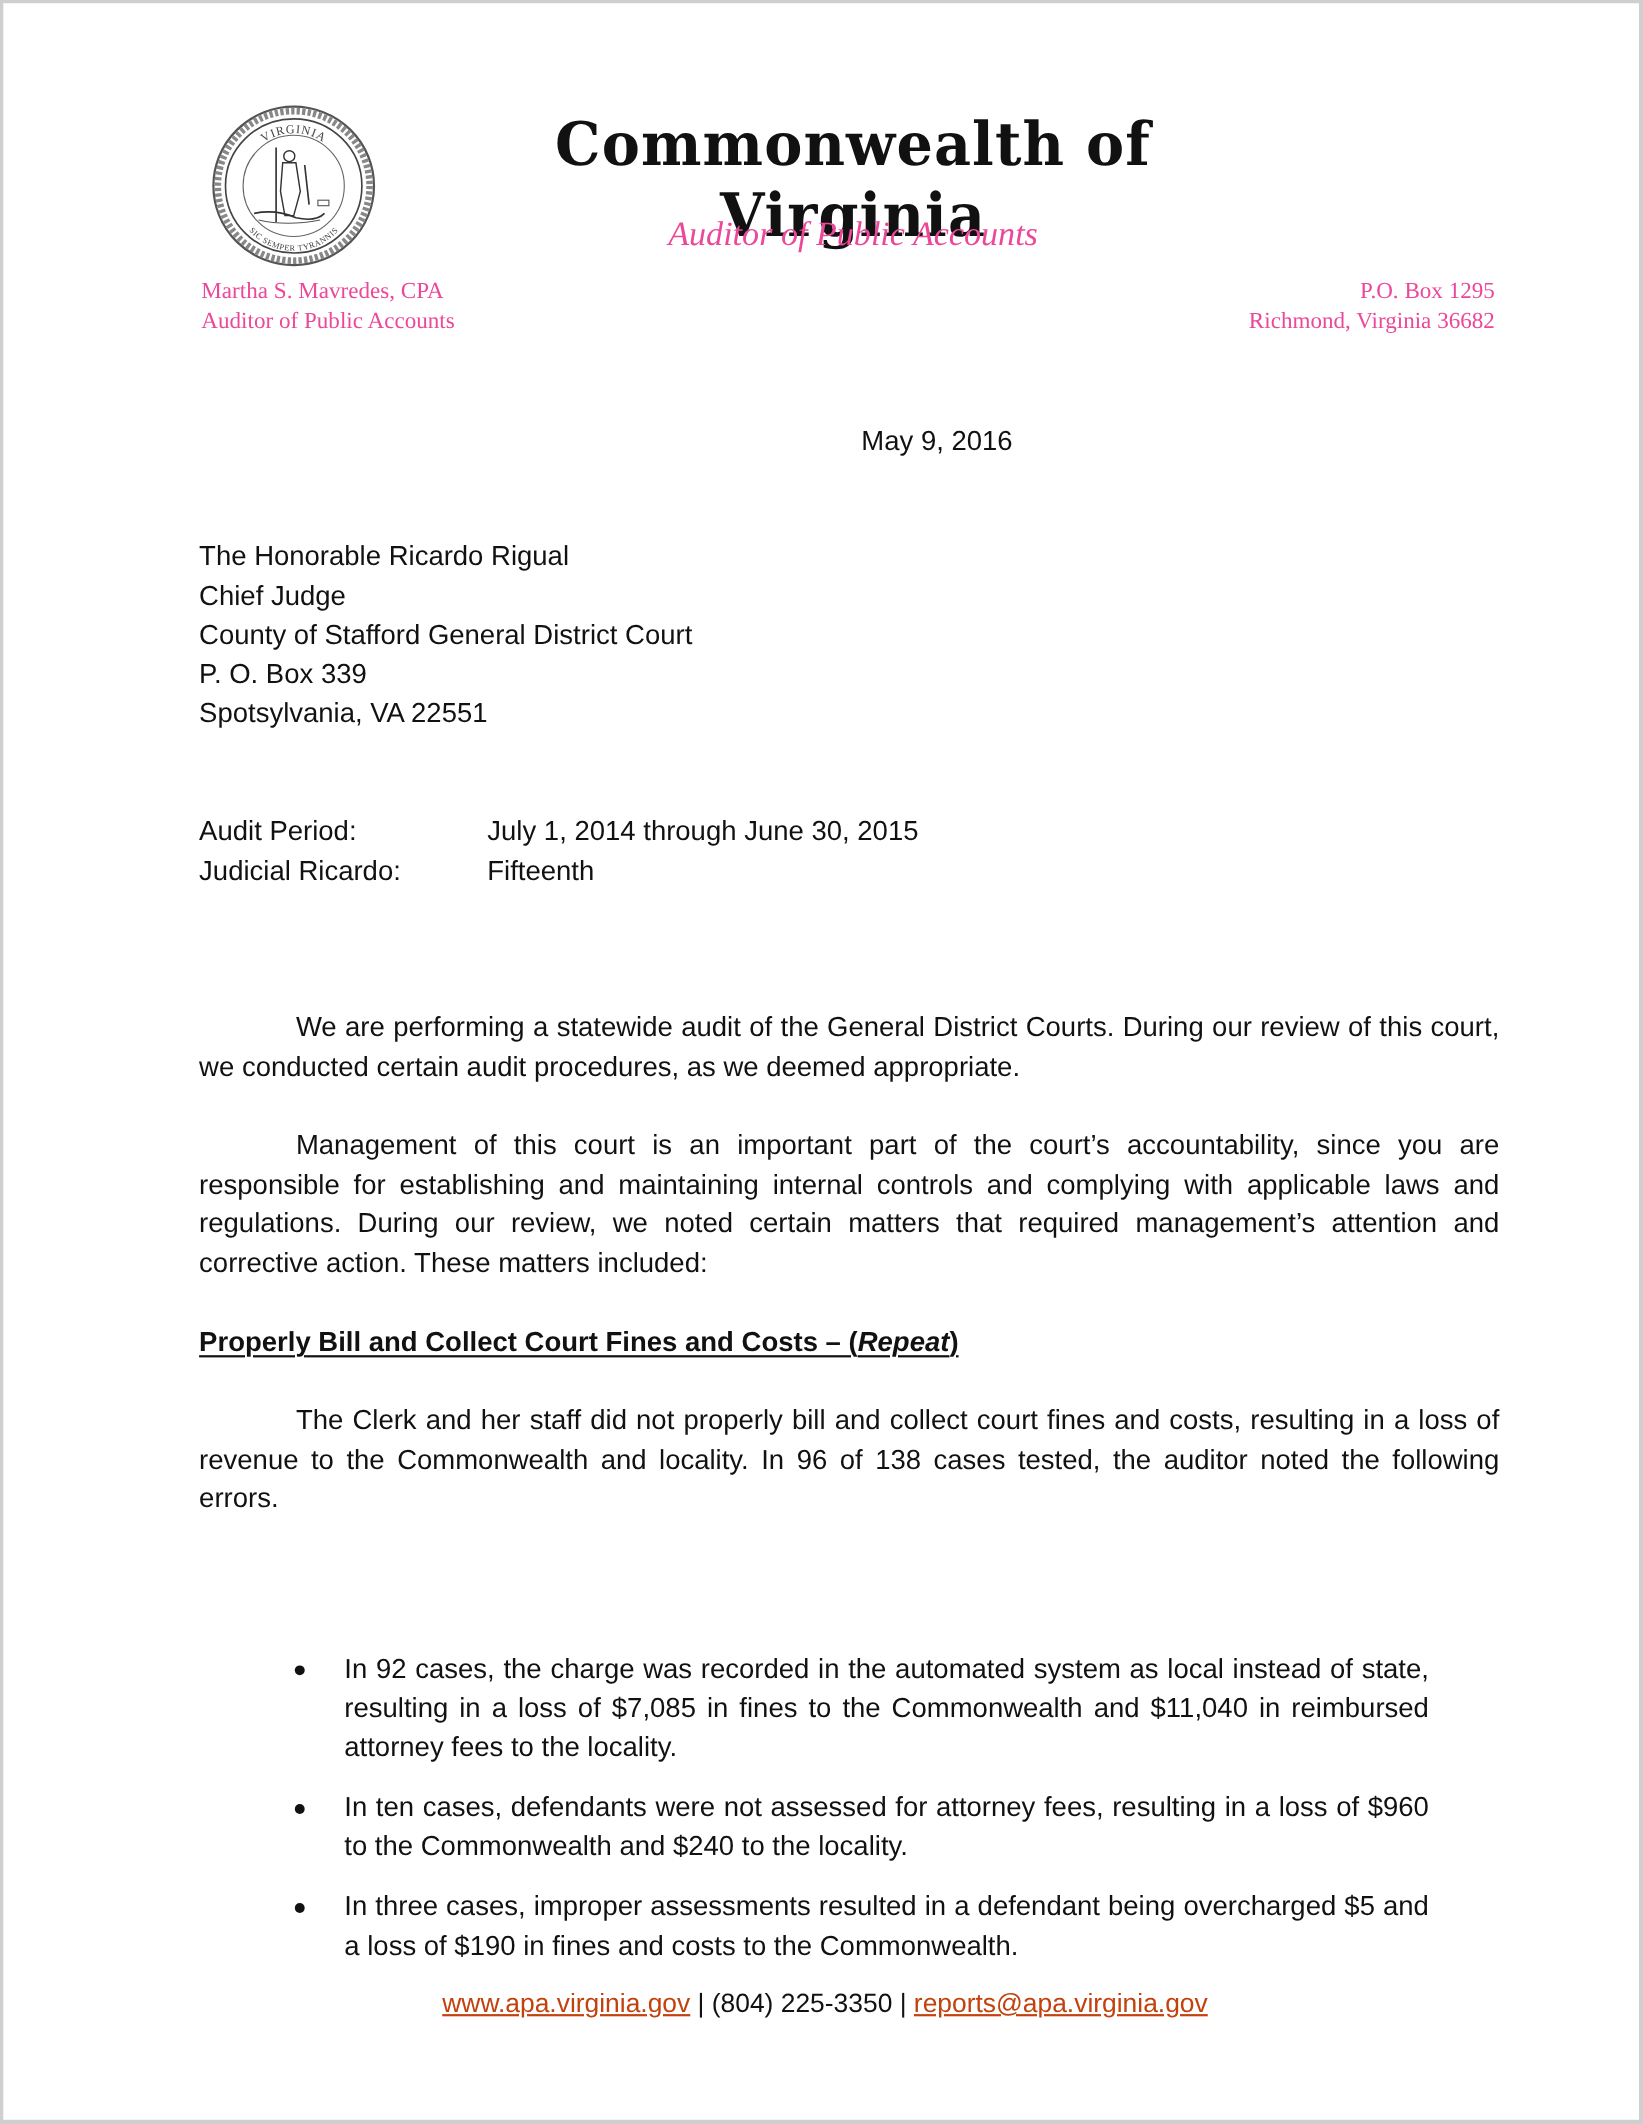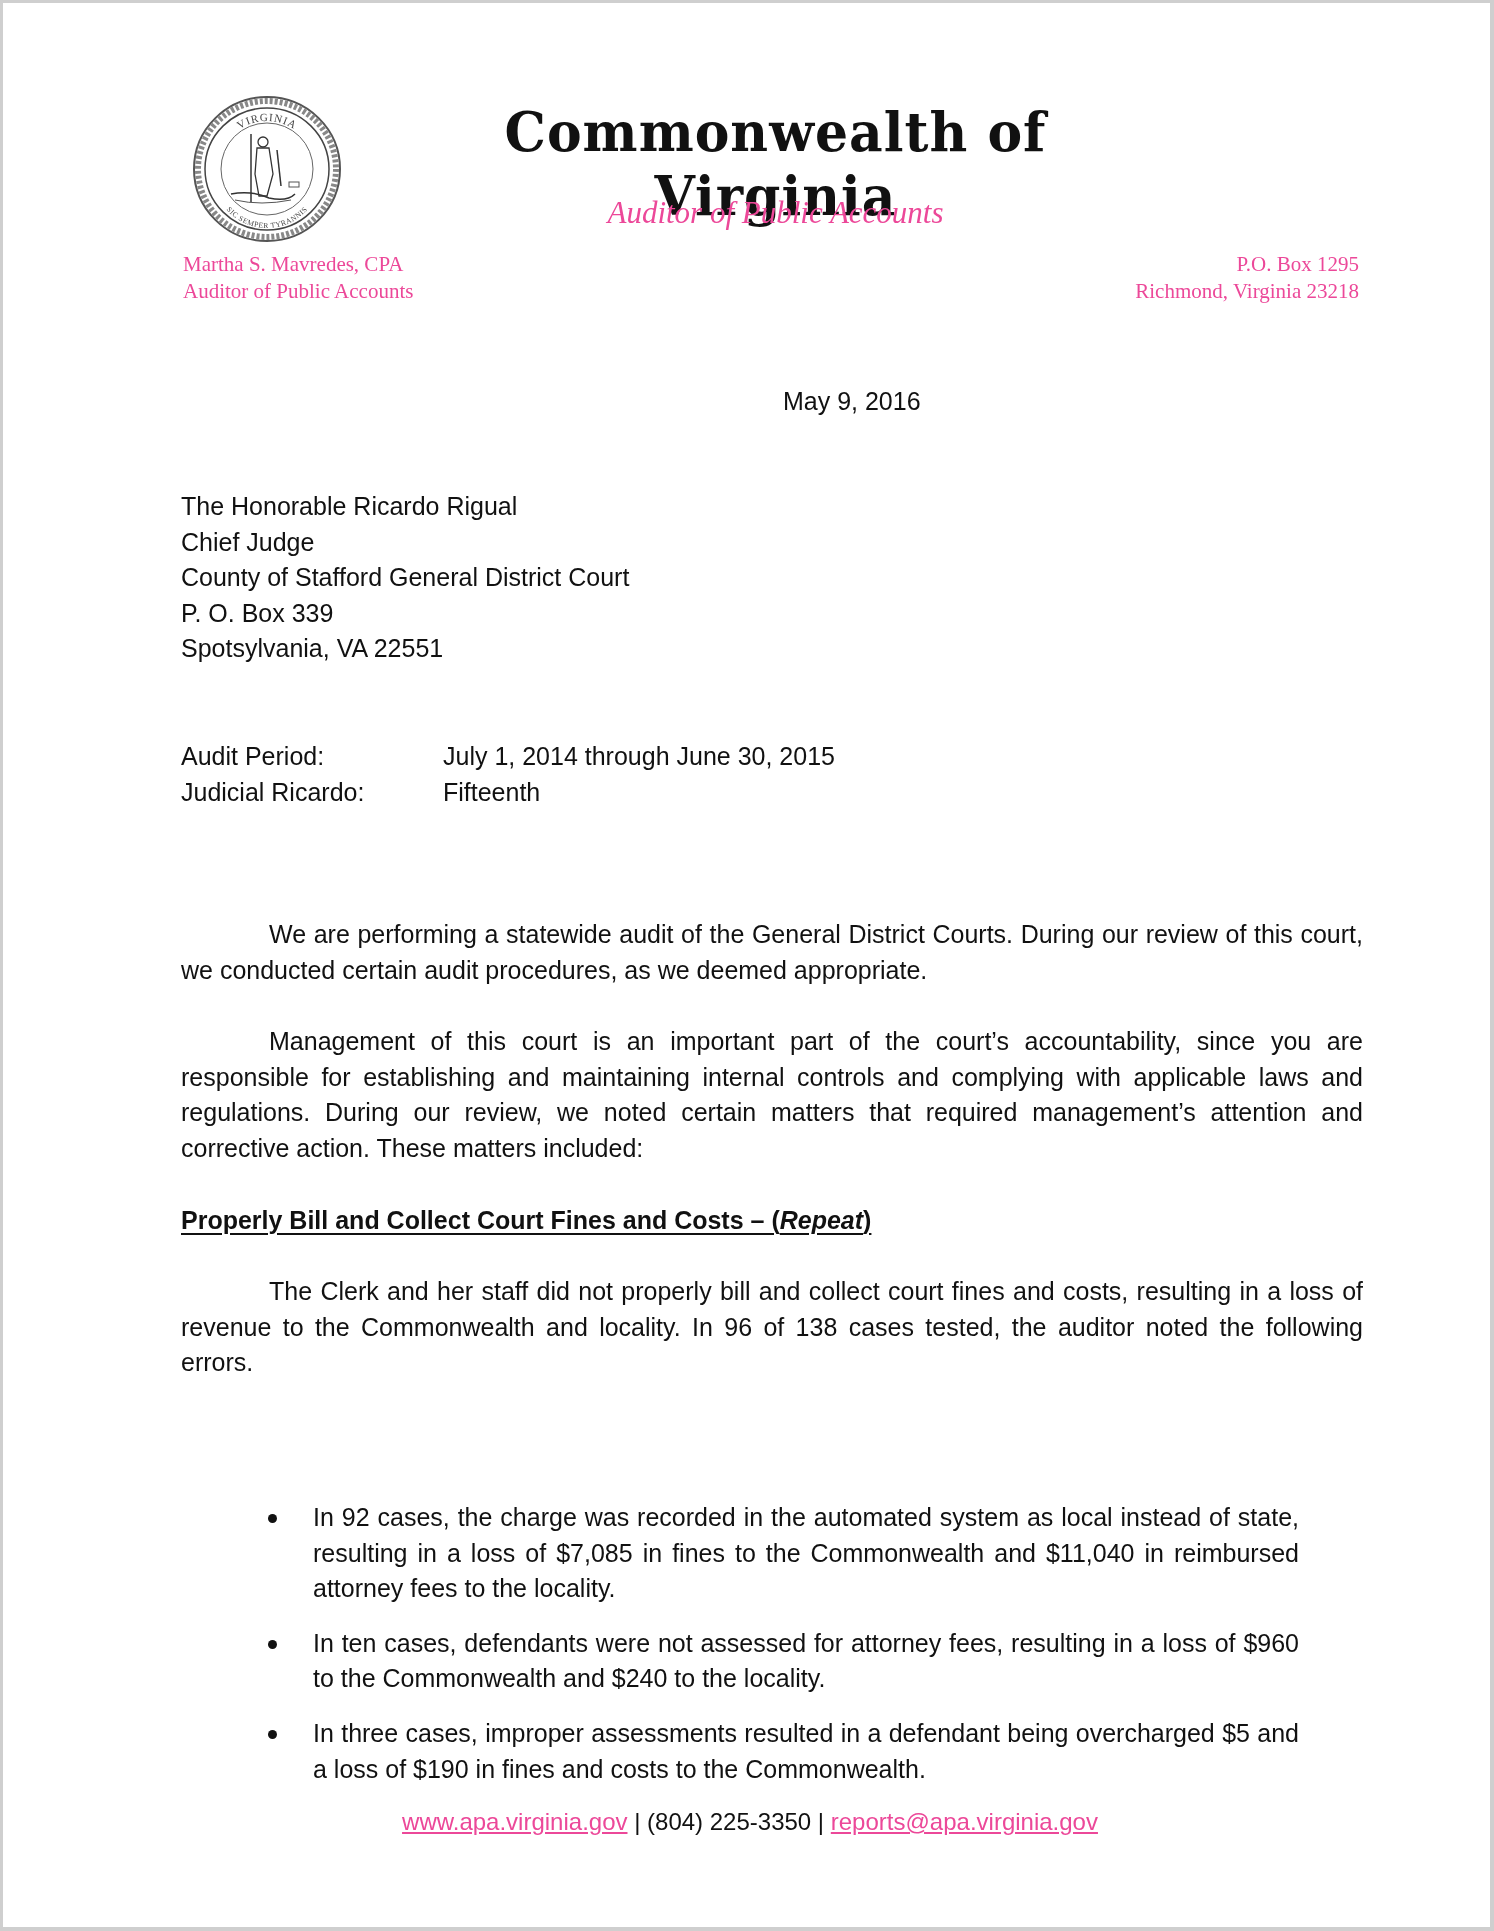--- a/index.html
+++ b/index.html
@@ -46,21 +46,21 @@
   .p3 { top: 1247px; }
 
   .bullets { left: 262px; top: 1473px; width: 1034px; }
   .bullet-item { position: relative; padding-left: 48px; text-align: justify; margin-bottom: 19px; }
   .bullet-dot {
     position: absolute; left: 3px; top: 14px; width: 9px; height: 9px;
     border-radius: 50%; background: #111;
   }
 
   .footer { left: 0; width: 1494px; top: 1781px; text-align: center; font-size: 24px; }
-  .footer a { color: #ec4899; text-decoration: underline; }
+  .footer a { color: #c2410c; text-decoration: underline; }
   .footer .sep { color: #111; }
 </style>
 </head>
 <body>
 
 <div class="page">
 
   <div class="abs seal">
     <svg width="152" height="150" viewBox="0 0 152 150">
       <defs>
@@ -91,21 +91,21 @@
 
   <div class="abs title">Commonwealth of Virginia</div>
   <div class="abs subtitle serif">Auditor of Public Accounts</div>
 
   <div class="abs lh-left serif">
     <div>Martha S. Mavredes, CPA</div>
     <div>Auditor of Public Accounts</div>
   </div>
   <div class="abs lh-right serif">
     <div>P.O. Box 1295</div>
-    <div>Richmond, Virginia 23218</div>
+    <div>Richmond, Virginia 36682</div>
   </div>
 
   <div class="abs date sans body-text">May 9, 2016</div>
 
   <div class="abs addr sans body-text">
     <div>The Honorable Ricardo Rigual</div>
     <div>Chief Judge</div>
     <div>County of Stafford General District Court</div>
     <div>P. O. Box 339</div>
     <div>Spotsylvania, VA  22551</div>

